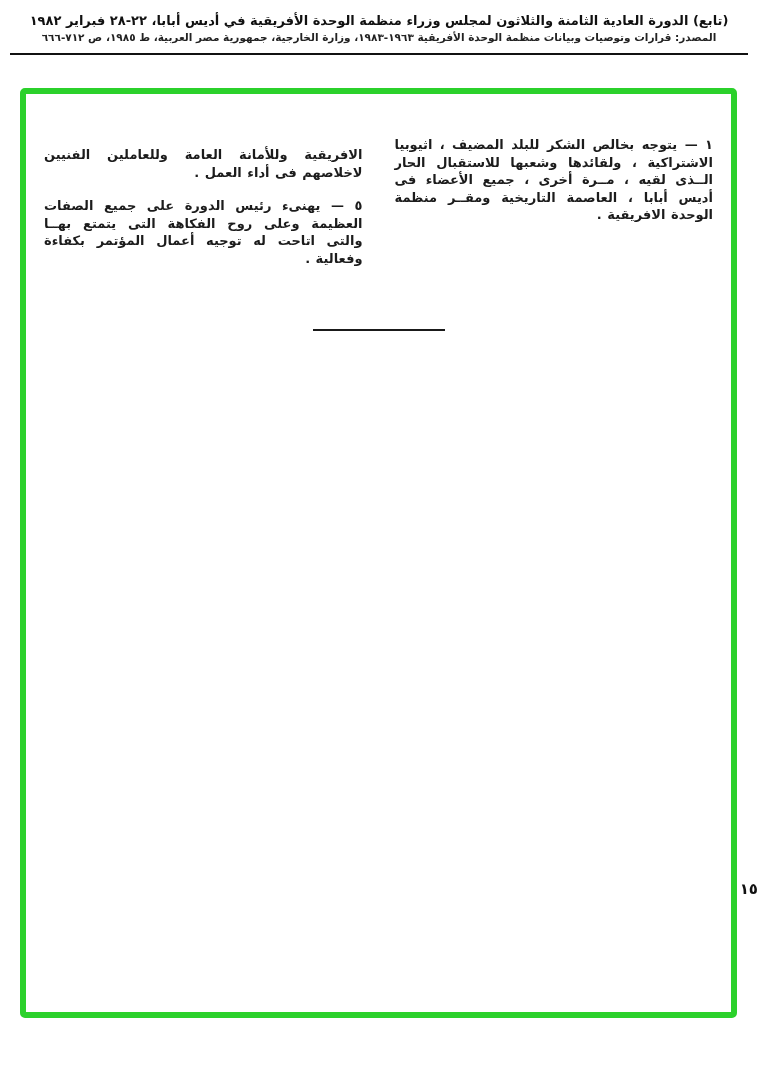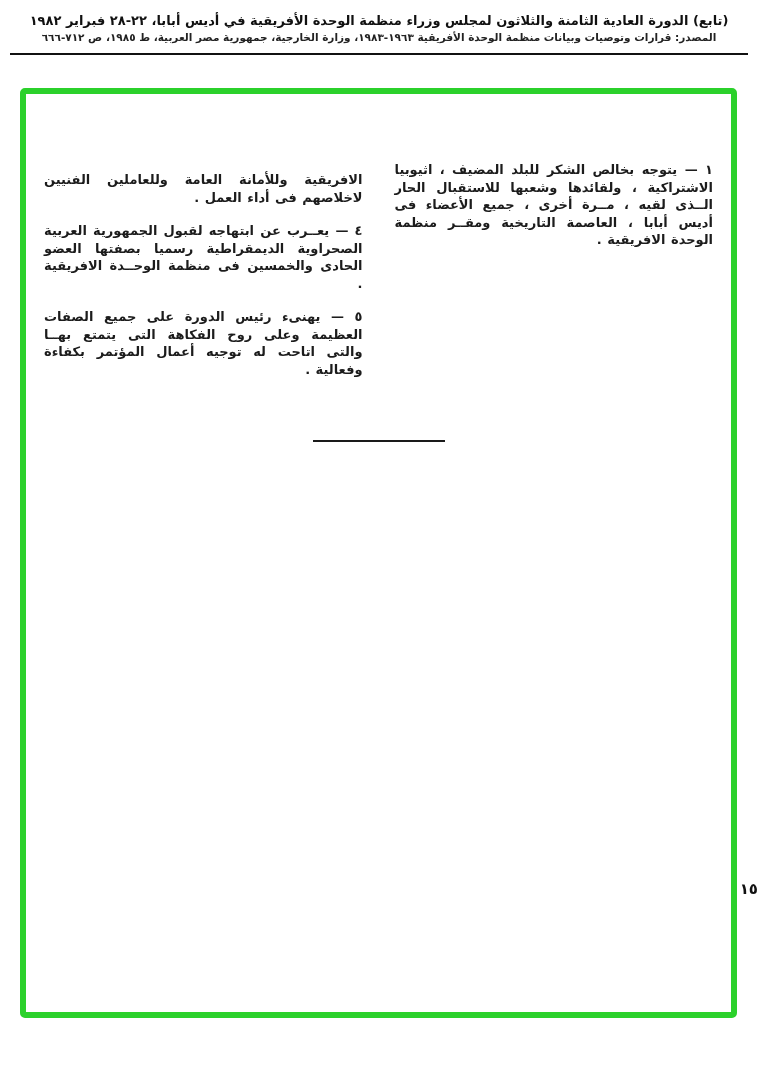--- a/index.html
+++ b/index.html
@@ -48,21 +48,20 @@
     top: 88px;
     width: 717px;
     height: 930px;
     border: 6px solid #2bd12b;
     border-radius: 5px;
     background: #ffffff;
   }
   .box-content {
     padding: 42px 18px 0 18px;
     direction: rtl;
-    margin-top: 25px;
   }
   .columns {
     display: flex;
     flex-direction: row; 
     gap: 32px;
     align-items: flex-start;
   }
   .column {
     flex: 1 1 0;
     direction: rtl;
@@ -110,21 +109,20 @@
   <div class="green-box">
     <div class="box-content">
       <div class="columns">
 
         <div class="column right-col">
           <p class="para">١ — يتوجه بخالص الشكر للبلد المضيف ، اثيوبيا الاشتراكية ، ولقائدها وشعبها للاستقبال الحار الــذى لقيه ، مــرة أخرى ، جميع الأعضاء فى أديس أبابا ، العاصمة التاريخية ومقــر منظمة الوحدة الافريقية .</p>
         </div>
 
         <div class="column left-col">
           <p class="para">الافريقية وللأمانة العامة وللعاملين الفنيين لاخلاصهم فى أداء العمل .</p>
-          <p class="para">٤ — يعــرب عن ابتهاجه لقبول الجمهورية العربية الصحراوية الديمقراطية رسميا بصفتها العضو الحادى والخمسين فى منظمة الوحــدة الافريقية .</p>
           <p class="para">٥ — يهنىء رئيس الدورة على جميع الصفات العظيمة وعلى روح الفكاهة التى يتمتع بهــا والتى اتاحت له توجيه أعمال المؤتمر بكفاءة وفعالية .</p>
         </div>
 
       </div>
 
       <div class="section-divider"></div>
     </div>
   </div>
 
   <div class="page-number">١٥</div>

